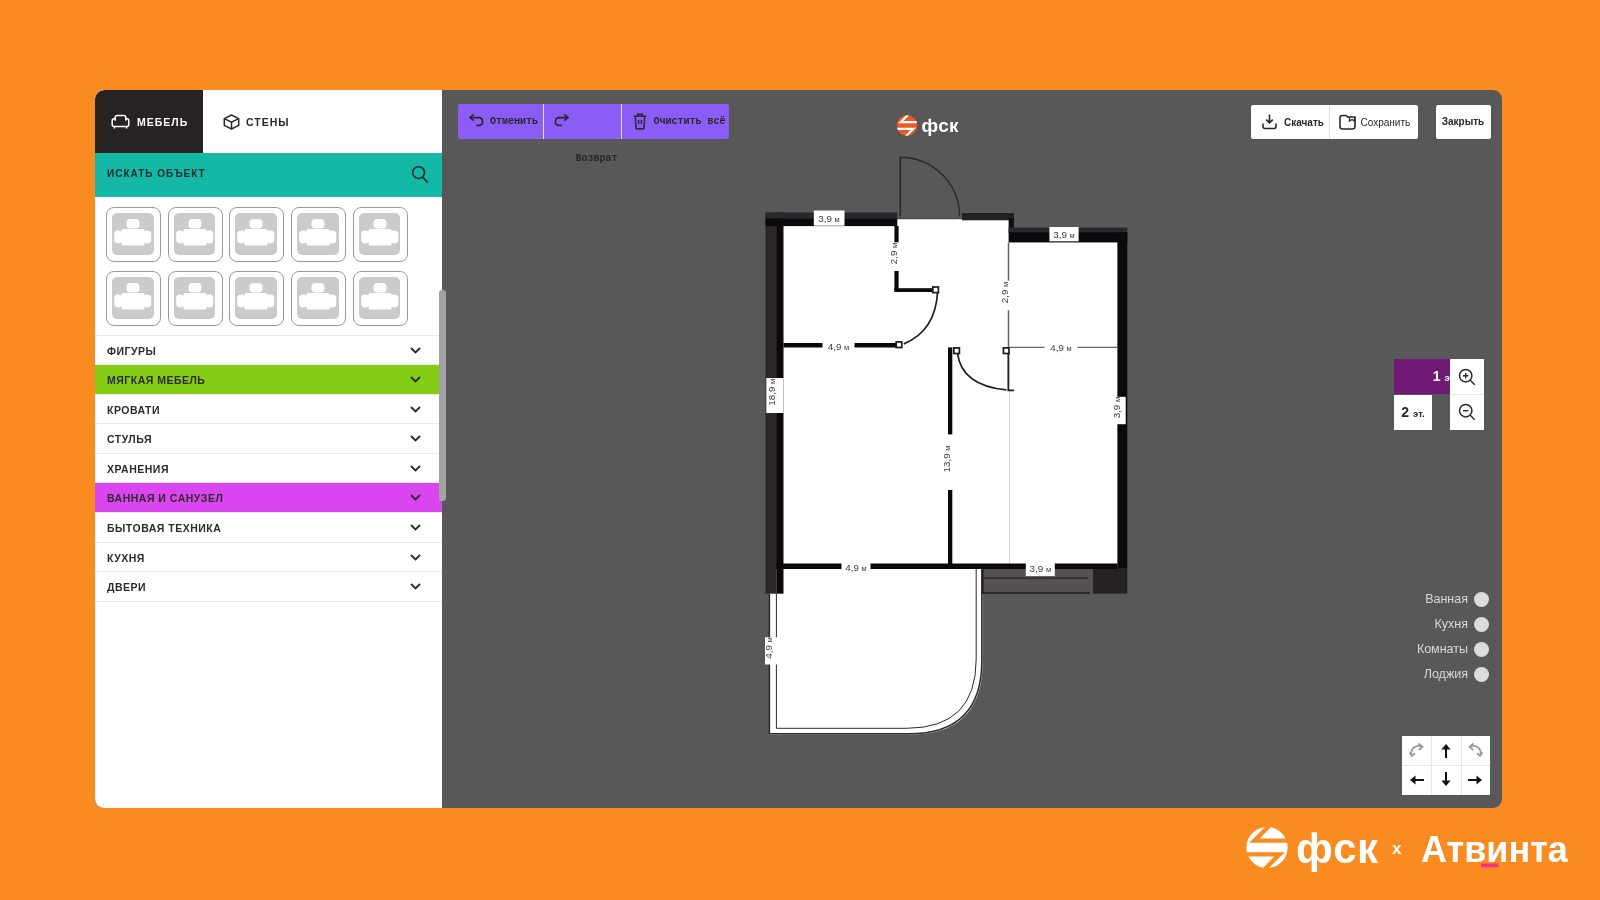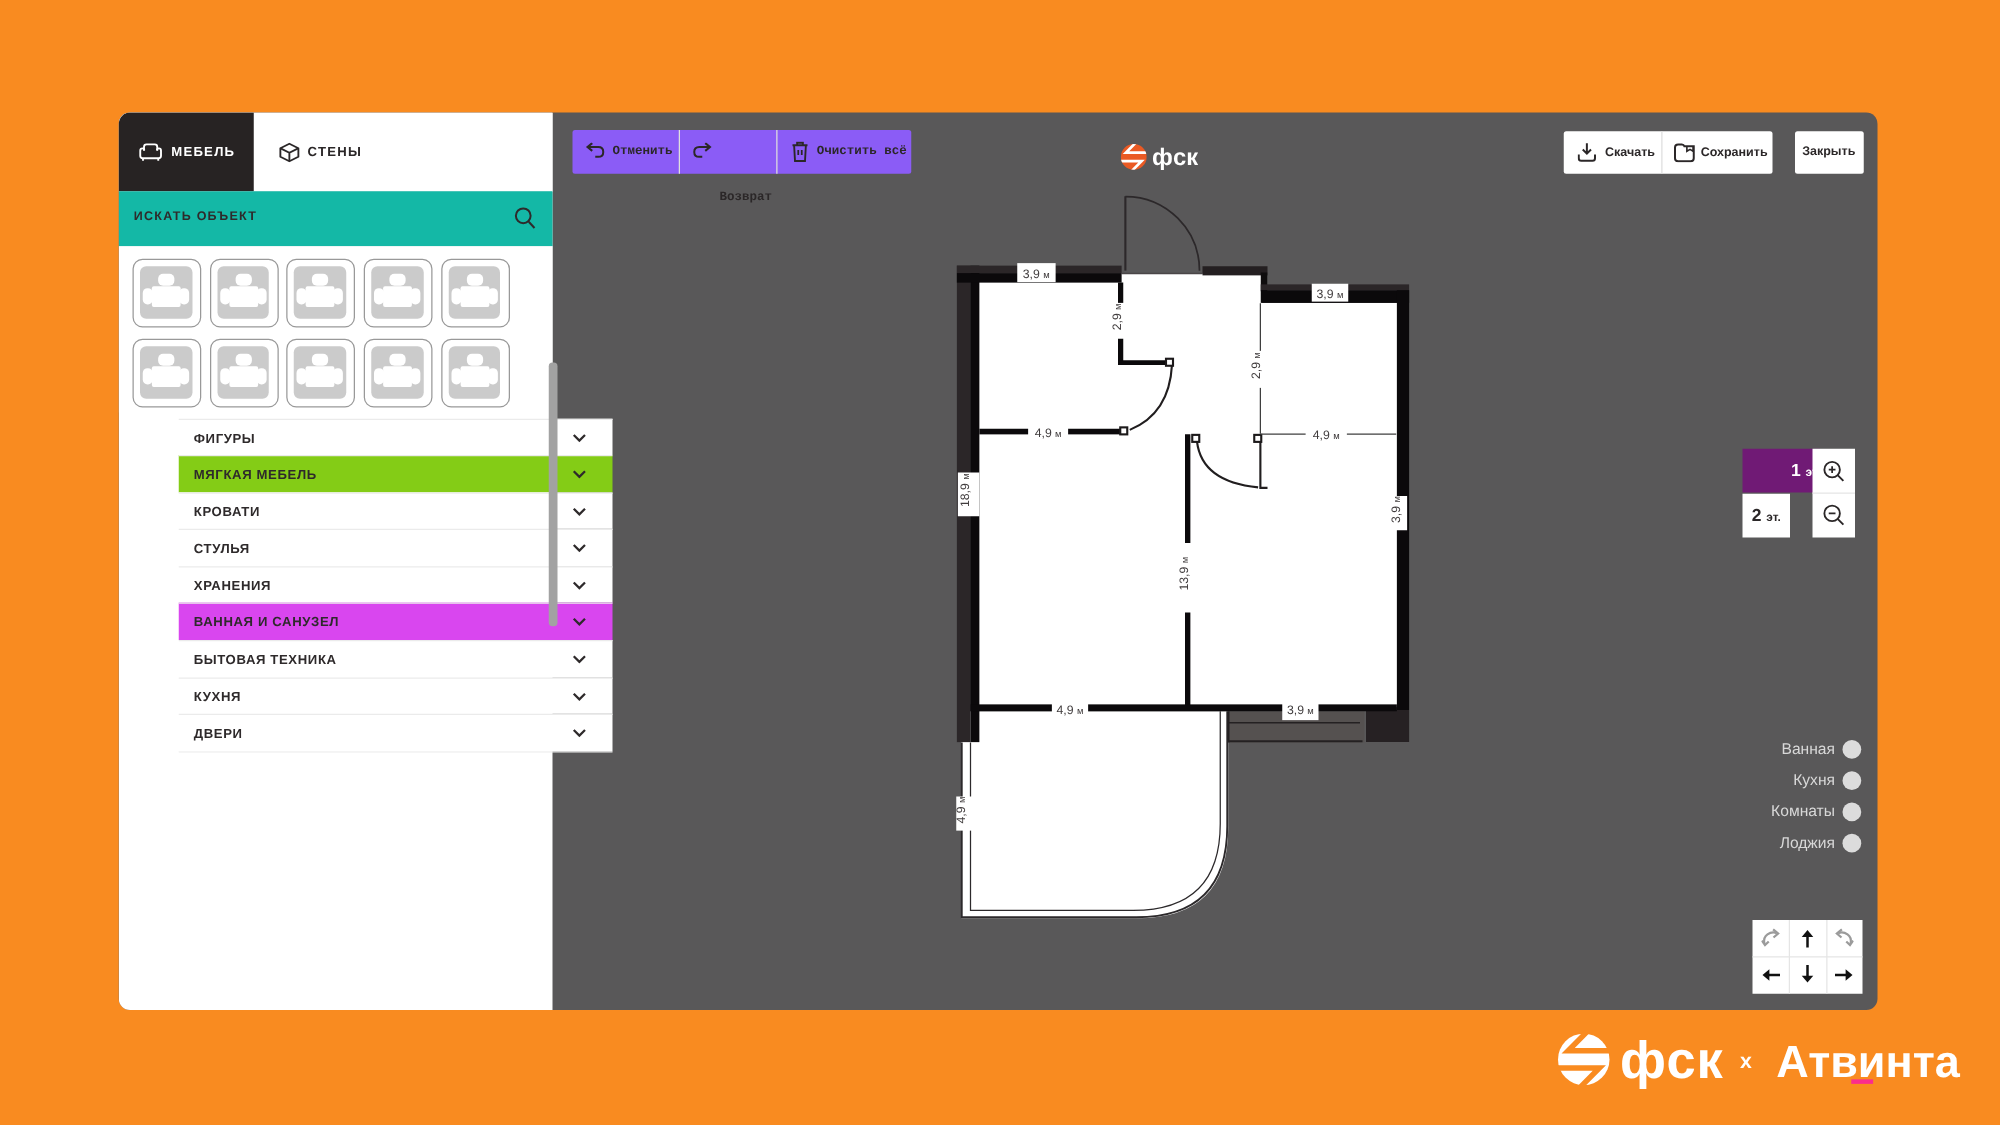--- a/index.html
+++ b/index.html
@@ -288,21 +288,21 @@
         <svg width="41.5" height="41.5" viewBox="0 0 41.5 41.5">
           <rect x="14.5" y="6" width="13" height="9.5" rx="4" fill="#fff"></rect>
           <rect x="9.5" y="16" width="23" height="16.5" rx="1.5" fill="#fff"></rect>
           <rect x="2.2" y="17.5" width="8" height="13" rx="3.8" fill="#fff"></rect>
           <rect x="31.3" y="17.5" width="8" height="13" rx="3.8" fill="#fff"></rect>
         </svg>
       </div>
     </div>
   </div>
 
-  <div class="abs" style="left:0;top:244.5px;width:347px;margin-left:48px;">
+  <div class="abs" style="left:0;top:244.5px;width:347px;">
 
     <div style="position:relative;height:28.6px;border-top:1px solid #ebebeb;background:#fff;">
       <div class="abs" style="left:12px;top:9px;font-size:10.5px;font-weight:bold;letter-spacing:0.5px;color:#2e2a2b;">ФИГУРЫ</div>
       <svg class="abs" style="left:315px;top:11px;" width="11" height="7" viewBox="0 0 11 7">
           <path d="M1 1 L5.5 5.5 L10 1" fill="none" stroke="#2e2a2b" stroke-width="1.8"></path>
         </svg>
     </div>
 
     <div style="position:relative;height:28.6px;border-top:1px solid #ebebeb;background:#84cc16;">
       <div class="abs" style="left:12px;top:9px;font-size:10.5px;font-weight:bold;letter-spacing:0.5px;color:#2e2a2b;">МЯГКАЯ МЕБЕЛЬ</div>
@@ -415,21 +415,21 @@
         <path d="M1 9.5 L1 12.5 Q1 14.5 3 14.5 L12 14.5 Q14 14.5 14 12.5 L14 9.5" fill="none" stroke="#2b2728" stroke-width="1.6"></path>
       </svg>
       <div class="abs" style="left:33px;top:12px;font-size:10px;font-weight:bold;letter-spacing:0px;color:#2b2728;white-space:nowrap;">Скачать</div>
     </div>
 
     <div style="width:89px;position:relative;">
       <svg class="abs" style="left:9px;top:9px;" width="17" height="16" viewBox="0 0 17 16">
         <path d="M1 4 Q1 1.5 3.5 1.5 L6.5 1.5 Q8 1.5 8.5 3 L16 3 L16 12.5 Q16 15 13.5 15 L3.5 15 Q1 15 1 12.5 Z" fill="none" stroke="#2b2728" stroke-width="1.6"></path>
         <path d="M10.5 3 L10.5 7 L13 5.5 L15.5 7 L15.5 3" fill="none" stroke="#2b2728" stroke-width="1.3"></path>
       </svg>
-      <div class="abs" style="left:31px;top:12px;font-size:10px;font-weight:bold;letter-spacing:0px;color:#2b2728;white-space:nowrap;">Сохранить</div>
+      <div class="abs" style="left:31px;top:12px;font-size:10px;font-weight:normal;letter-spacing:0px;color:#2b2728;white-space:nowrap;">Сохранить</div>
     </div>
   </div>
 
   <div class="abs" style="left:1340.5px;top:14.5px;width:55px;height:34.5px;background:#fff;border-radius:2px;">
     <div class="abs" style="left:0;top:11px;width:55px;text-align:center;font-size:10px;font-weight:bold;color:#2b2728;">Закрыть</div>
   </div>
 
   <div class="abs" style="left:1299px;top:268.5px;width:38px;height:71px;">
 
     <div class="abs" style="left:0;top:0;width:62px;height:35.5px;background:#701a75;color:#fff;text-align:right;">

